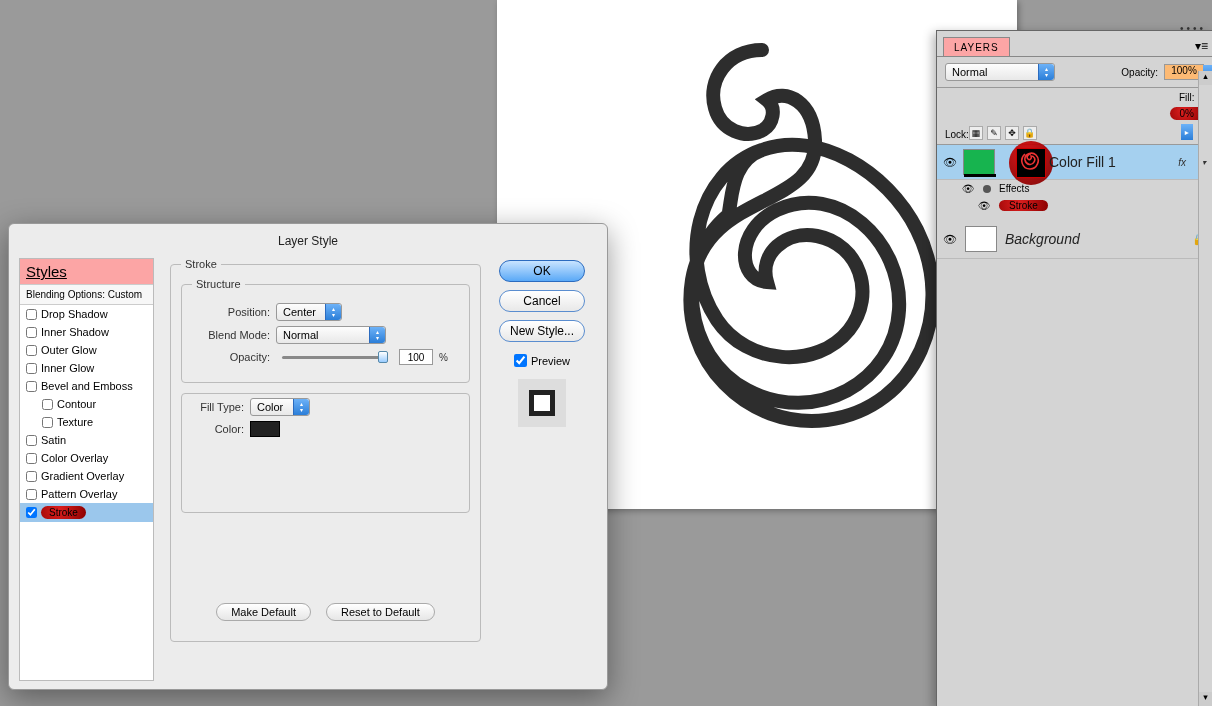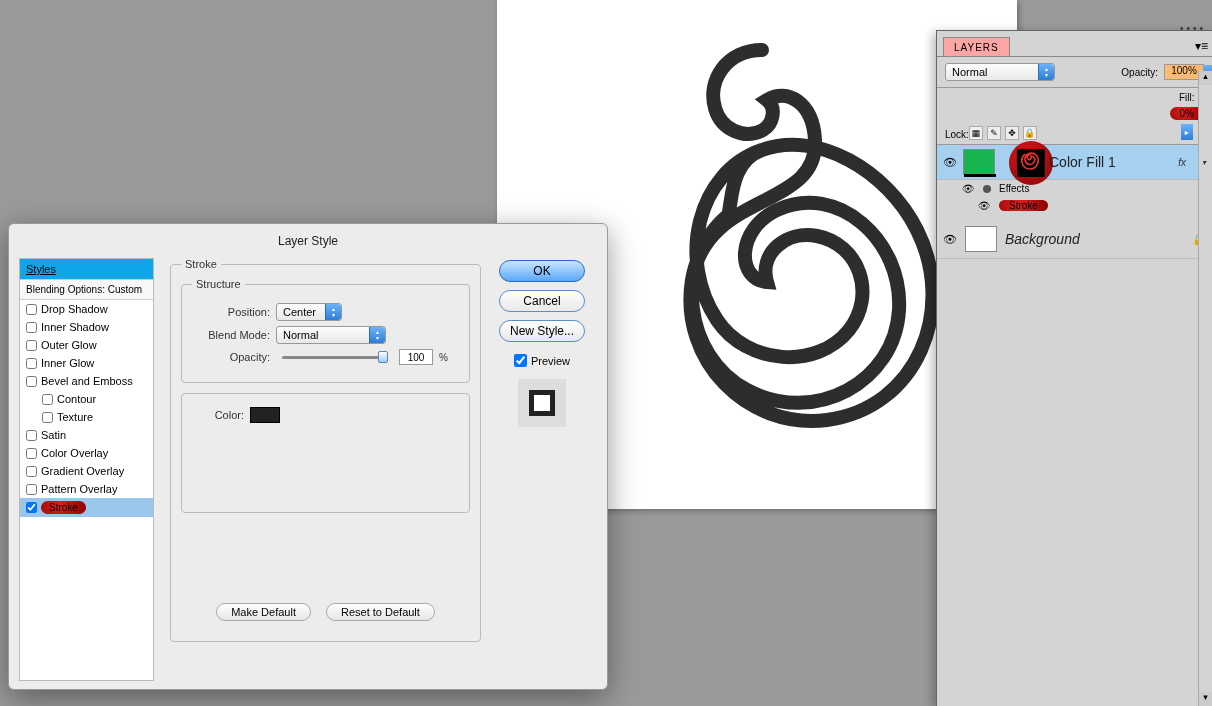--- a/index.html
+++ b/index.html
@@ -12,21 +12,21 @@
 
 .layer-style-dialog {
   position: absolute; left: 8px; top: 223px; width: 600px; height: 467px;
   background: #ececec; border: 1px solid #999; box-shadow: 0 8px 30px rgba(0,0,0,0.4);
   border-radius: 6px;
 }
 .dlg-title { text-align: center; font-size: 12px; padding: 10px 0 4px; color: #222; }
 .dlg-body { display: flex; padding: 6px 10px 10px; height: calc(100% - 26px); }
 
 .styles-col { width: 135px; border: 1px solid #bbb; background: #fff; margin-right: 10px; display: flex; flex-direction: column; }
-.styles-header { background: #0ea5e9; border-bottom: 1px solid #ccc; font-size: 11px; padding: 4px 6px; text-decoration: underline; }
+.styles-header { background: #fca5a5; border-bottom: 1px solid #ccc; font-size: 15px; padding: 4px 6px; text-decoration: underline; }
 .blend-opts { font-size: 10px; padding: 4px 6px; border-bottom: 1px solid #ccc; background: #f7f7f7; }
 .style-item { font-size: 11px; padding: 3px 6px; display: flex; align-items: center; gap: 4px; cursor: default; }
 .style-item input[type=checkbox]{ width:11px; height:11px; }
 .style-item.sub { padding-left: 22px; }
 .style-item.selected { background: #9bc7ec; }
 
 .redpill { display:inline-block; background: radial-gradient(circle at 40% 30%, #e02020, #8a0000); border-radius: 999px; padding: 1px 8px; color: #000; font-size: 10px; }
 
 .center-col { flex: 1; padding: 0 6px; }
 fieldset { border: 1px solid #bbb; border-radius: 4px; padding: 8px 10px 12px; margin-bottom: 10px; font-size: 11px; }
@@ -180,20 +180,24 @@
             <label class="lbl">Opacity:</label>
             <div class="slider">
                 <div class="thumb" style="left:96px"></div>
               </div>
             <input class="numbox" value="100" style="">
             <span class="unit">%</span>
           </div>
         </fieldset>
 
         <fieldset style="margin-top:10px; min-height:120px;">
+          <div class="row" style="margin-top:-4px">
+            <label class="lbl" style="width:52px">Fill Type:</label>
+            <div class="mac-select" style="width:60px"><span>Color</span><span class="caps"></span></div>
+          </div>
           <div class="row">
             <label class="lbl" style="width:52px">Color:</label>
             <div class="swatch"></div>
           </div>
         </fieldset>
 
         <div class="btns-row">
           <button class="pill-btn">Make Default</button>
           <button class="pill-btn">Reset to Default</button>
         </div>

